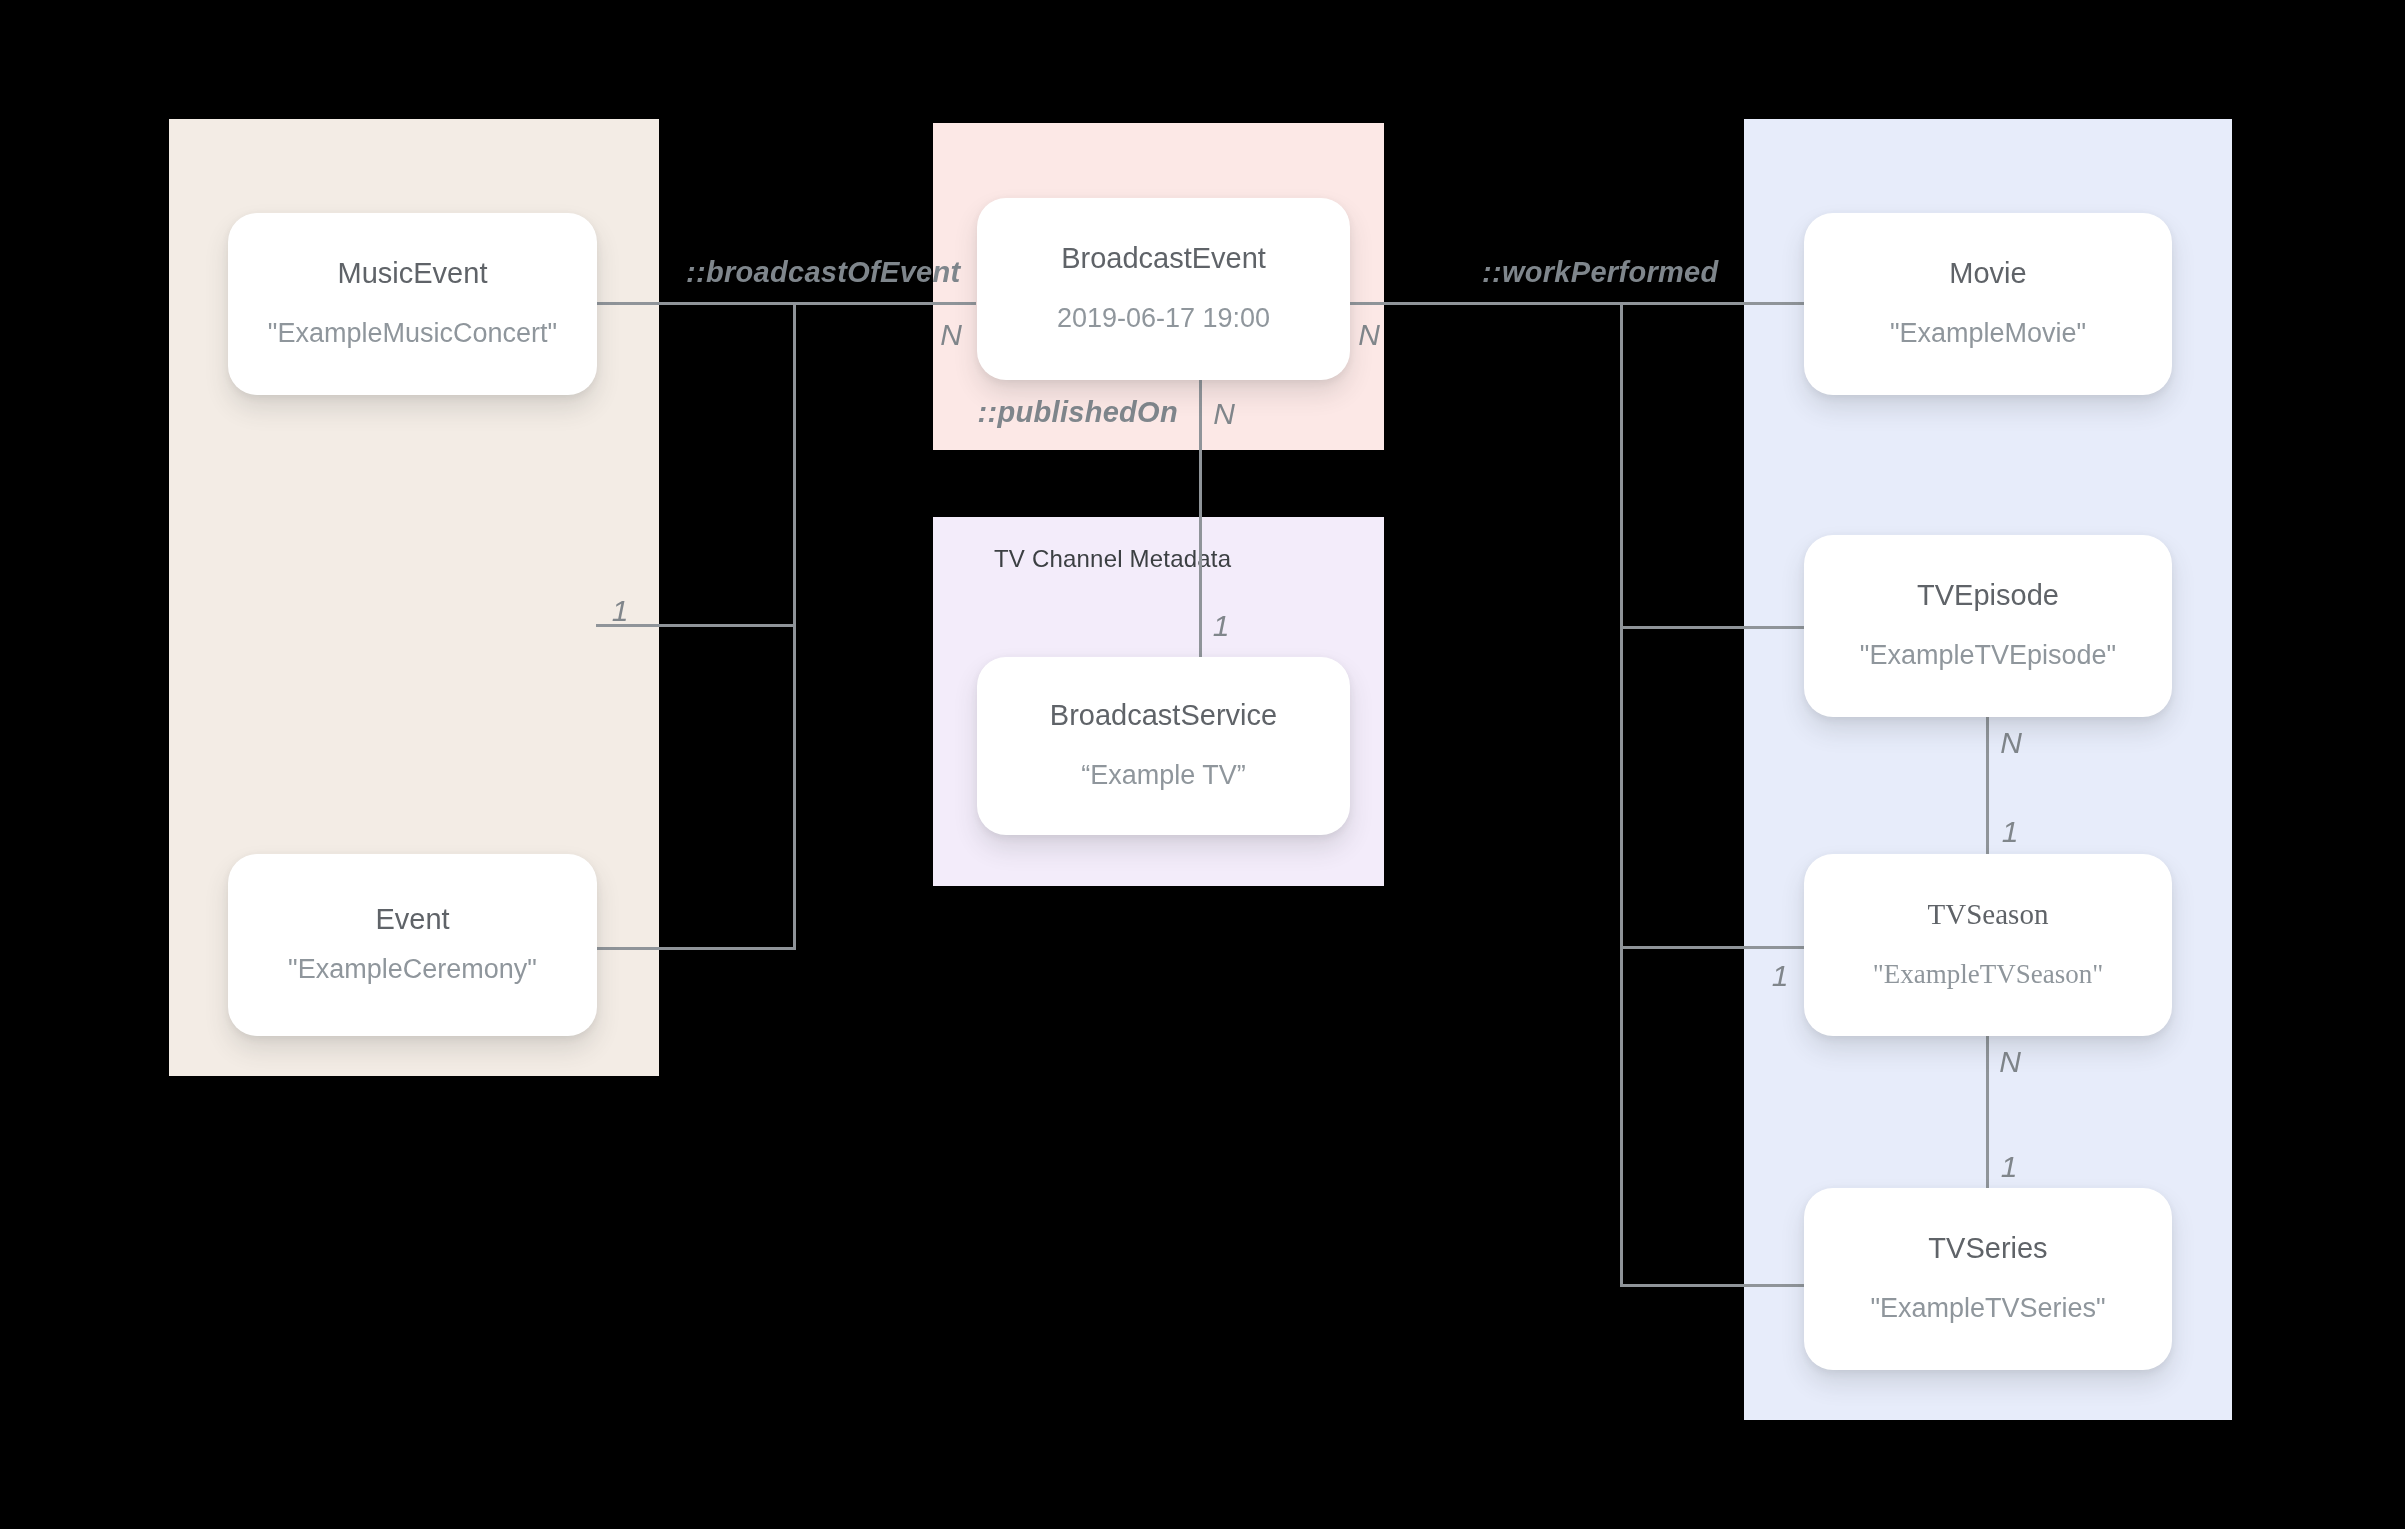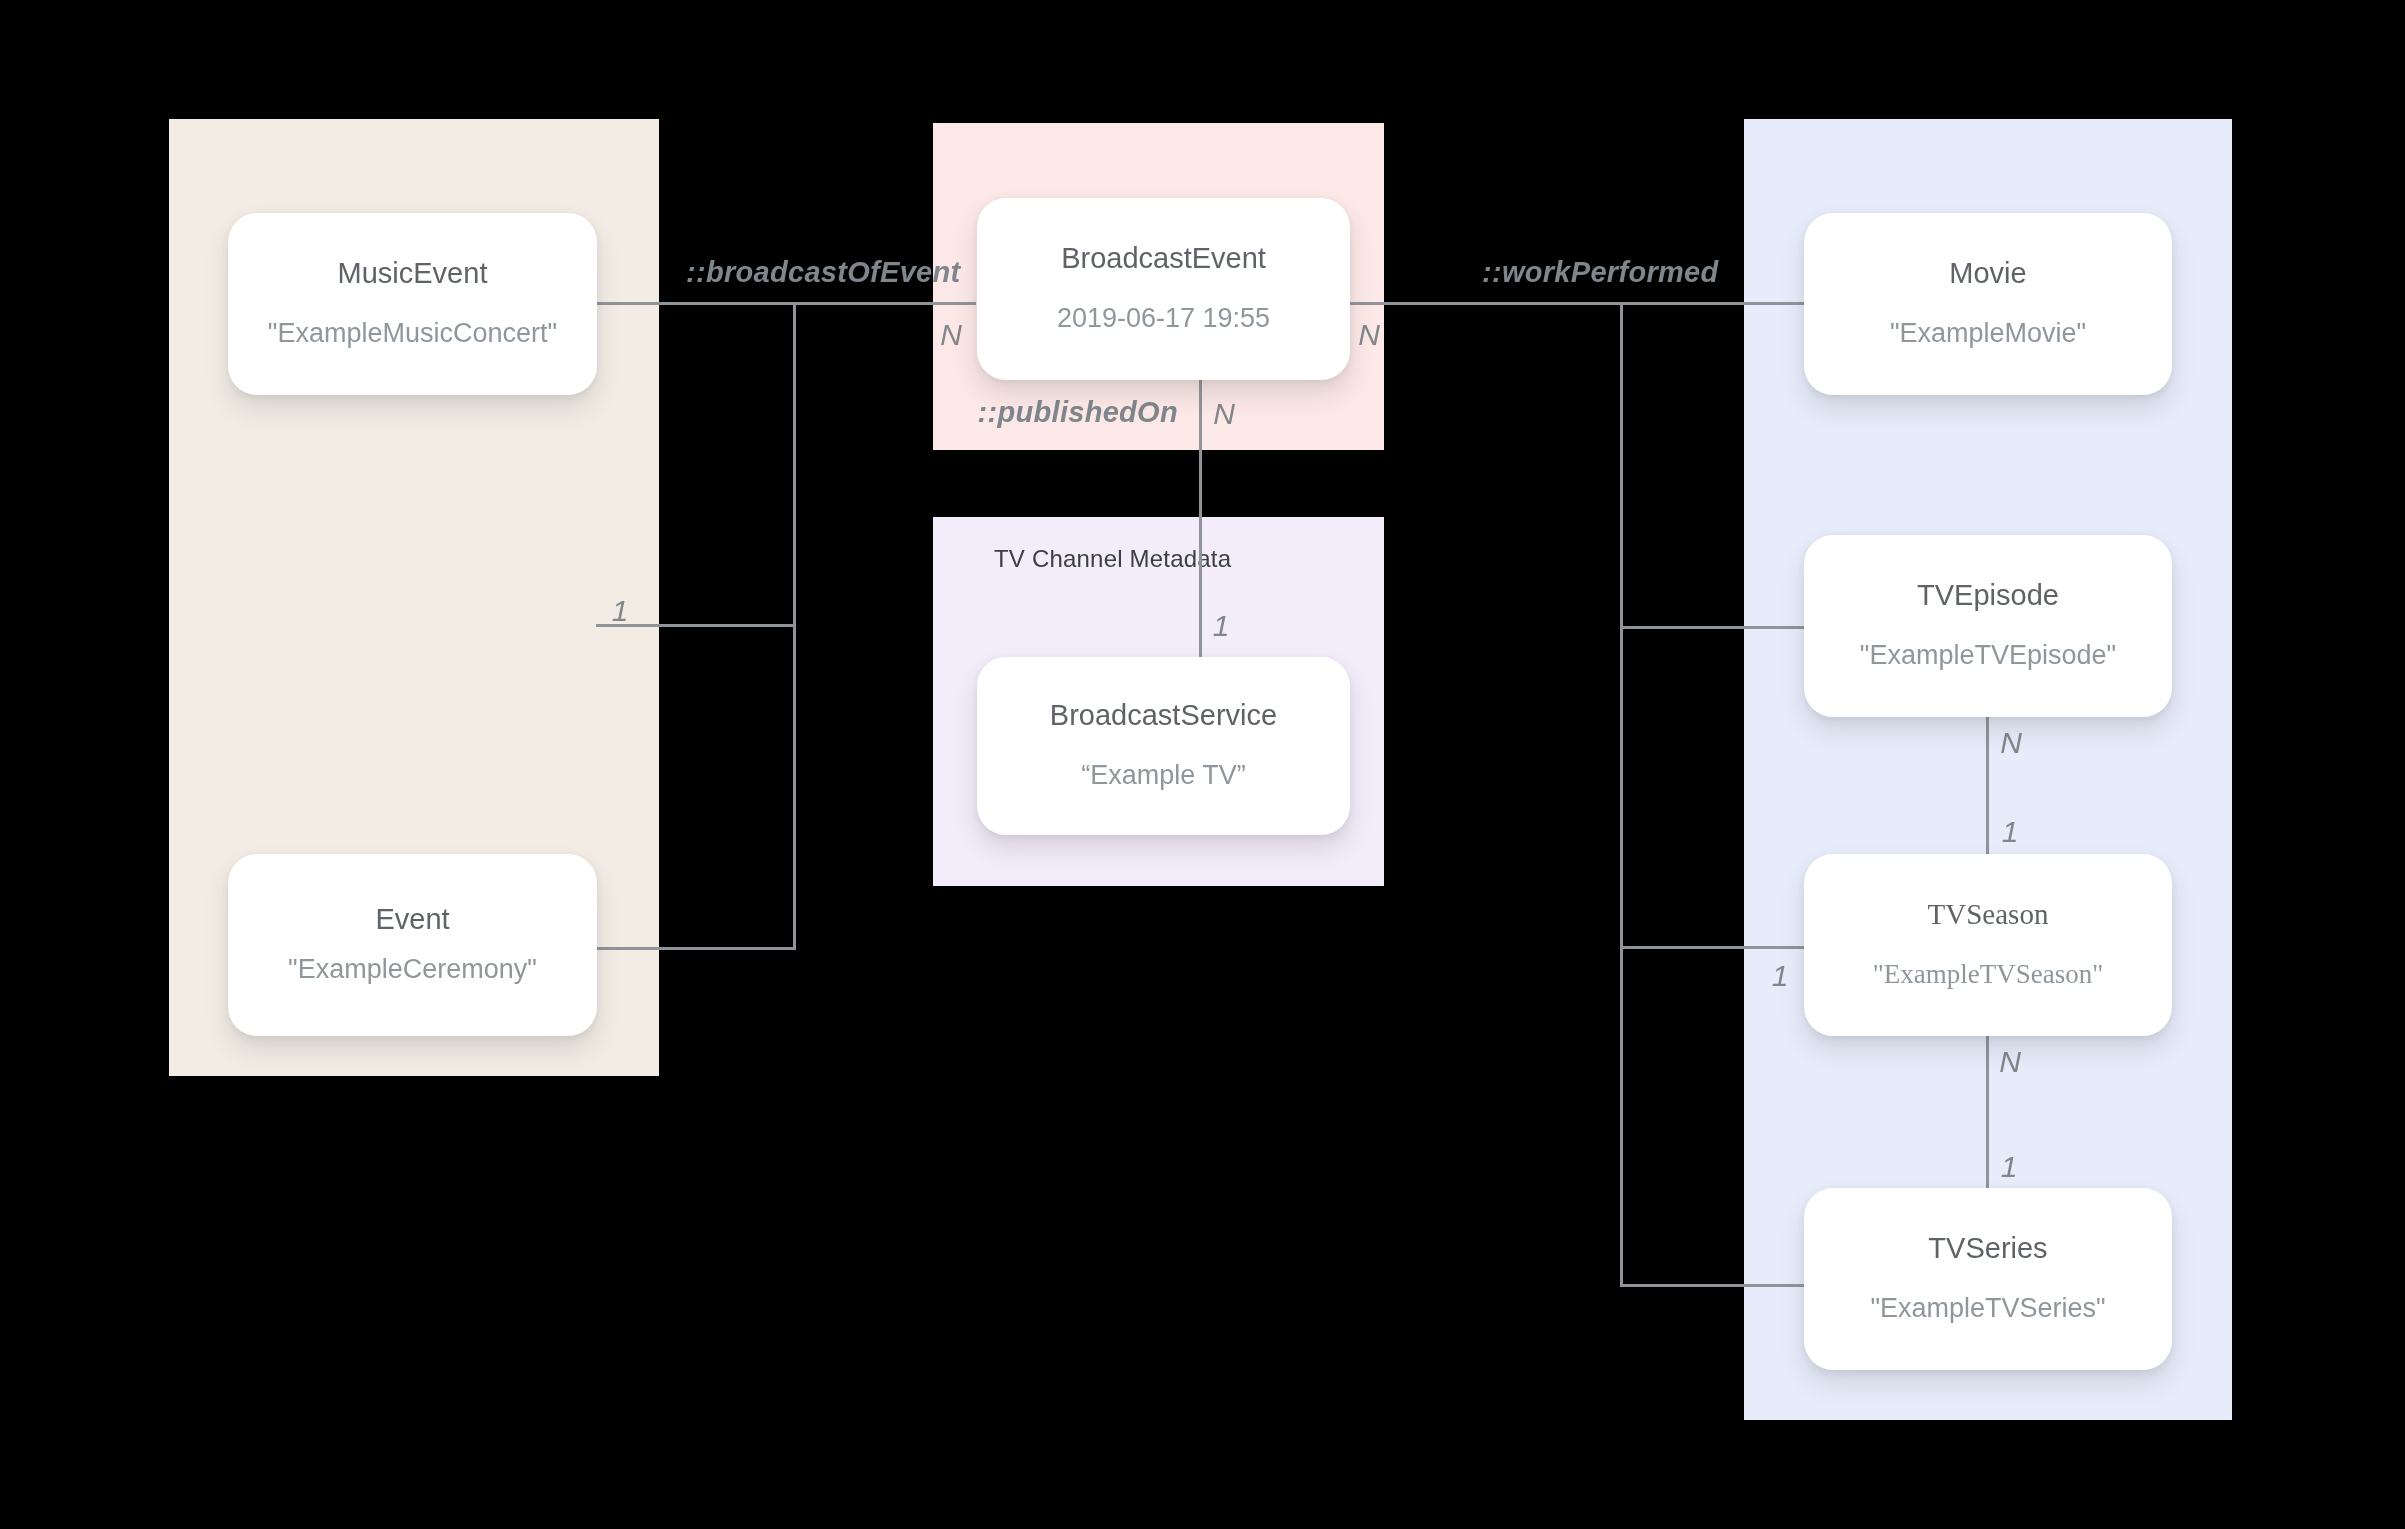--- a/index.html
+++ b/index.html
@@ -134,21 +134,21 @@
   </div>
 
 
   <div class="node" style="left:228px; top:854px; width:369px; height:182px;gap:15px;">
     <div class="node-title">Event</div>
     <div class="node-subtitle">"ExampleCeremony"</div>
   </div>
 
   <div class="node" style="left:977px; top:198px; width:373px; height:182px;">
     <div class="node-title">BroadcastEvent</div>
-    <div class="node-subtitle">2019-06-17 19:55</div>
+    <div class="node-subtitle">2019-06-17 19:00</div>
   </div>
 
   <div class="node" style="left:977px; top:657px; width:373px; height:178px;">
     <div class="node-title">BroadcastService</div>
     <div class="node-subtitle">“Example TV”</div>
   </div>
 
   <div class="node" style="left:1804px; top:535px; width:368px; height:182px;">
     <div class="node-title">TVEpisode</div>
     <div class="node-subtitle">"ExampleTVEpisode"</div>

